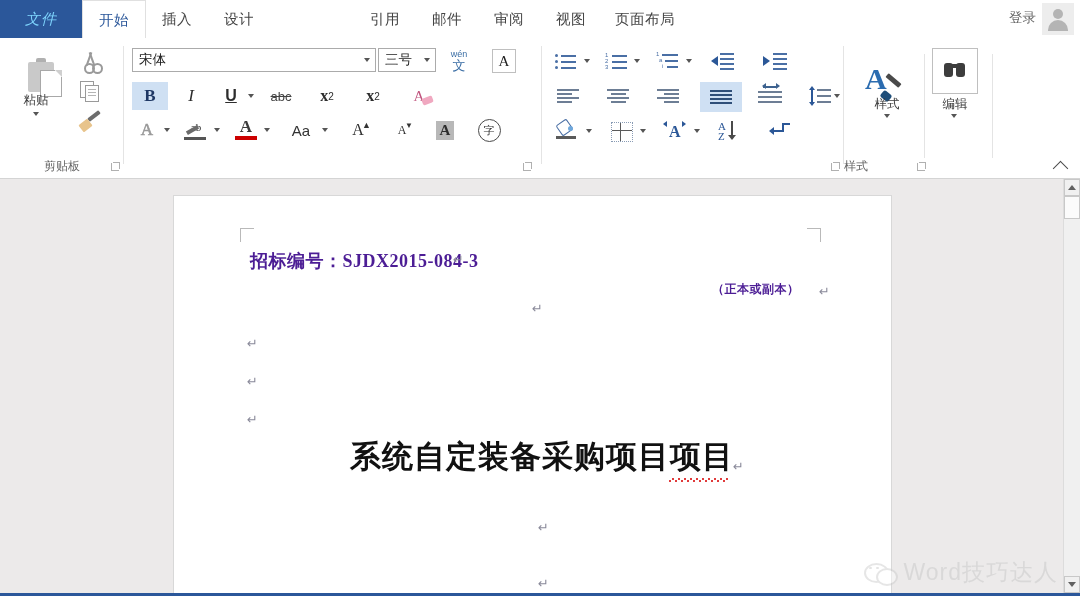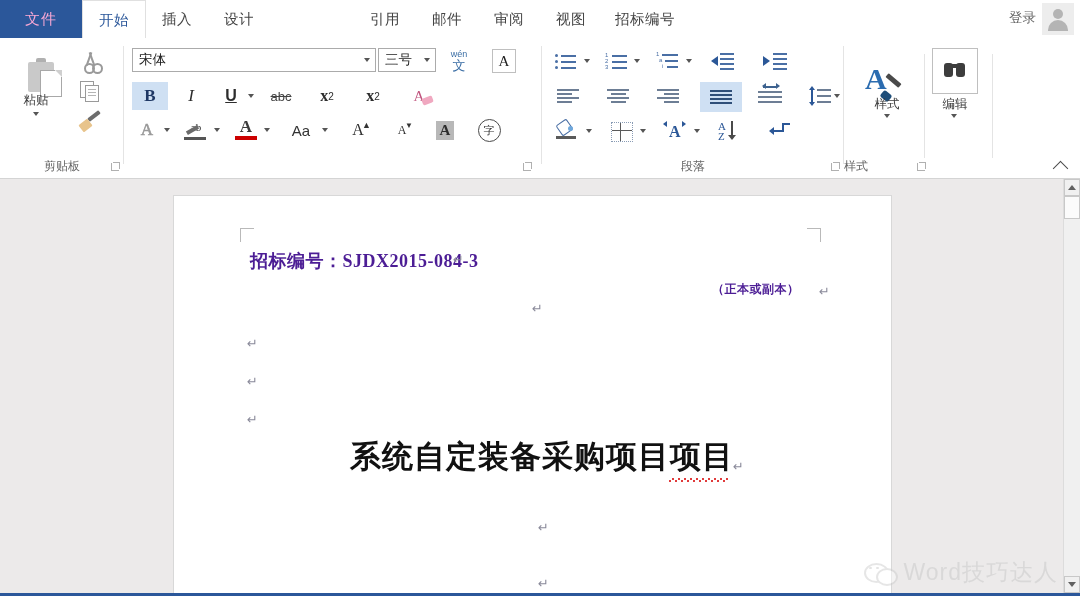--- a/index.html
+++ b/index.html
@@ -22,25 +22,26 @@
   .tabbar {
     position: absolute; left: 0; top: 0;
     width: 1080px; height: 38px;
     background: #ffffff;
     border-bottom: 1px solid #e2e2e2;
   }
   .tab-file {
     position: absolute; left: 0; top: 0;
     width: 82px; height: 38px;
     background: #2b579a;
-    color: #f9a8d4;
+    color: #7dd3fc;
     font-size: 15px;
     display: flex; align-items: center; justify-content: center;
     letter-spacing: 1px;
     cursor: pointer;
+    font-style: italic;
   }
   .tab {
     position: absolute; top: 0; height: 38px;
     display: flex; align-items: center; justify-content: center;
     font-size: 14.5px;
     color: #444444;
     cursor: pointer;
     letter-spacing: 0.5px;
   }
   .tab.active {
@@ -425,21 +426,21 @@
 
   <div class="tabbar">
     <div class="tab-file">文件</div>
     <div class="tab active" style="left:82px;width:64px;">开始</div>
     <div class="tab" style="left:146px;width:62px;">插入</div>
     <div class="tab" style="left:208px;width:62px;">设计</div>
     <div class="tab" style="left:354px;width:62px;">引用</div>
     <div class="tab" style="left:416px;width:62px;">邮件</div>
     <div class="tab" style="left:478px;width:62px;">审阅</div>
     <div class="tab" style="left:540px;width:62px;">视图</div>
-    <div class="tab" style="left:602px;width:86px;">招标编号</div>
+    <div class="tab" style="left:602px;width:86px;">页面布局</div>
 
     <div class="signin">登录</div>
     <div class="avatar-box">
       <div class="avatar-head"></div>
       <div class="avatar-body"></div>
     </div>
   </div>
 
   <div class="ribbon">
 
@@ -743,21 +744,20 @@
 
       <div class="btn" style="left:222px;top:80px;width:34px;height:26px;">
         <div style="position:relative;width:24px;height:20px;">
           <span style="position:absolute;left:2px;top:9px;width:12px;height:1.6px;background:#2b5797;"></span>
           <span style="position:absolute;left:0px;top:6px;width:0;height:0;border-top:4px solid transparent;border-bottom:4px solid transparent;border-right:5px solid #2b5797;"></span>
           <span style="position:absolute;left:13px;top:2px;width:1.6px;height:9px;background:#2b5797;"></span>
           <span style="position:absolute;left:13px;top:2px;width:8px;height:1.6px;background:#2b5797;"></span>
         </div>
       </div>
 
-      <div class="grp-label">段落</div>
       <div class="launcher" style="left:288px;"></div>
       <div class="grp-sep" style="left:301px;"></div>
     </div>
 
     <div class="grp" style="left:844px;width:236px;">
 
       <div class="btn" style="left:12px;top:10px;width:62px;height:74px;">
         <div style="position:relative;width:52px;height:46px;">
           <span class="styles-A" style="left:4px;top:0px;">A</span>
           <span class="styles-brush" style="left:24px;top:16px;"></span>

